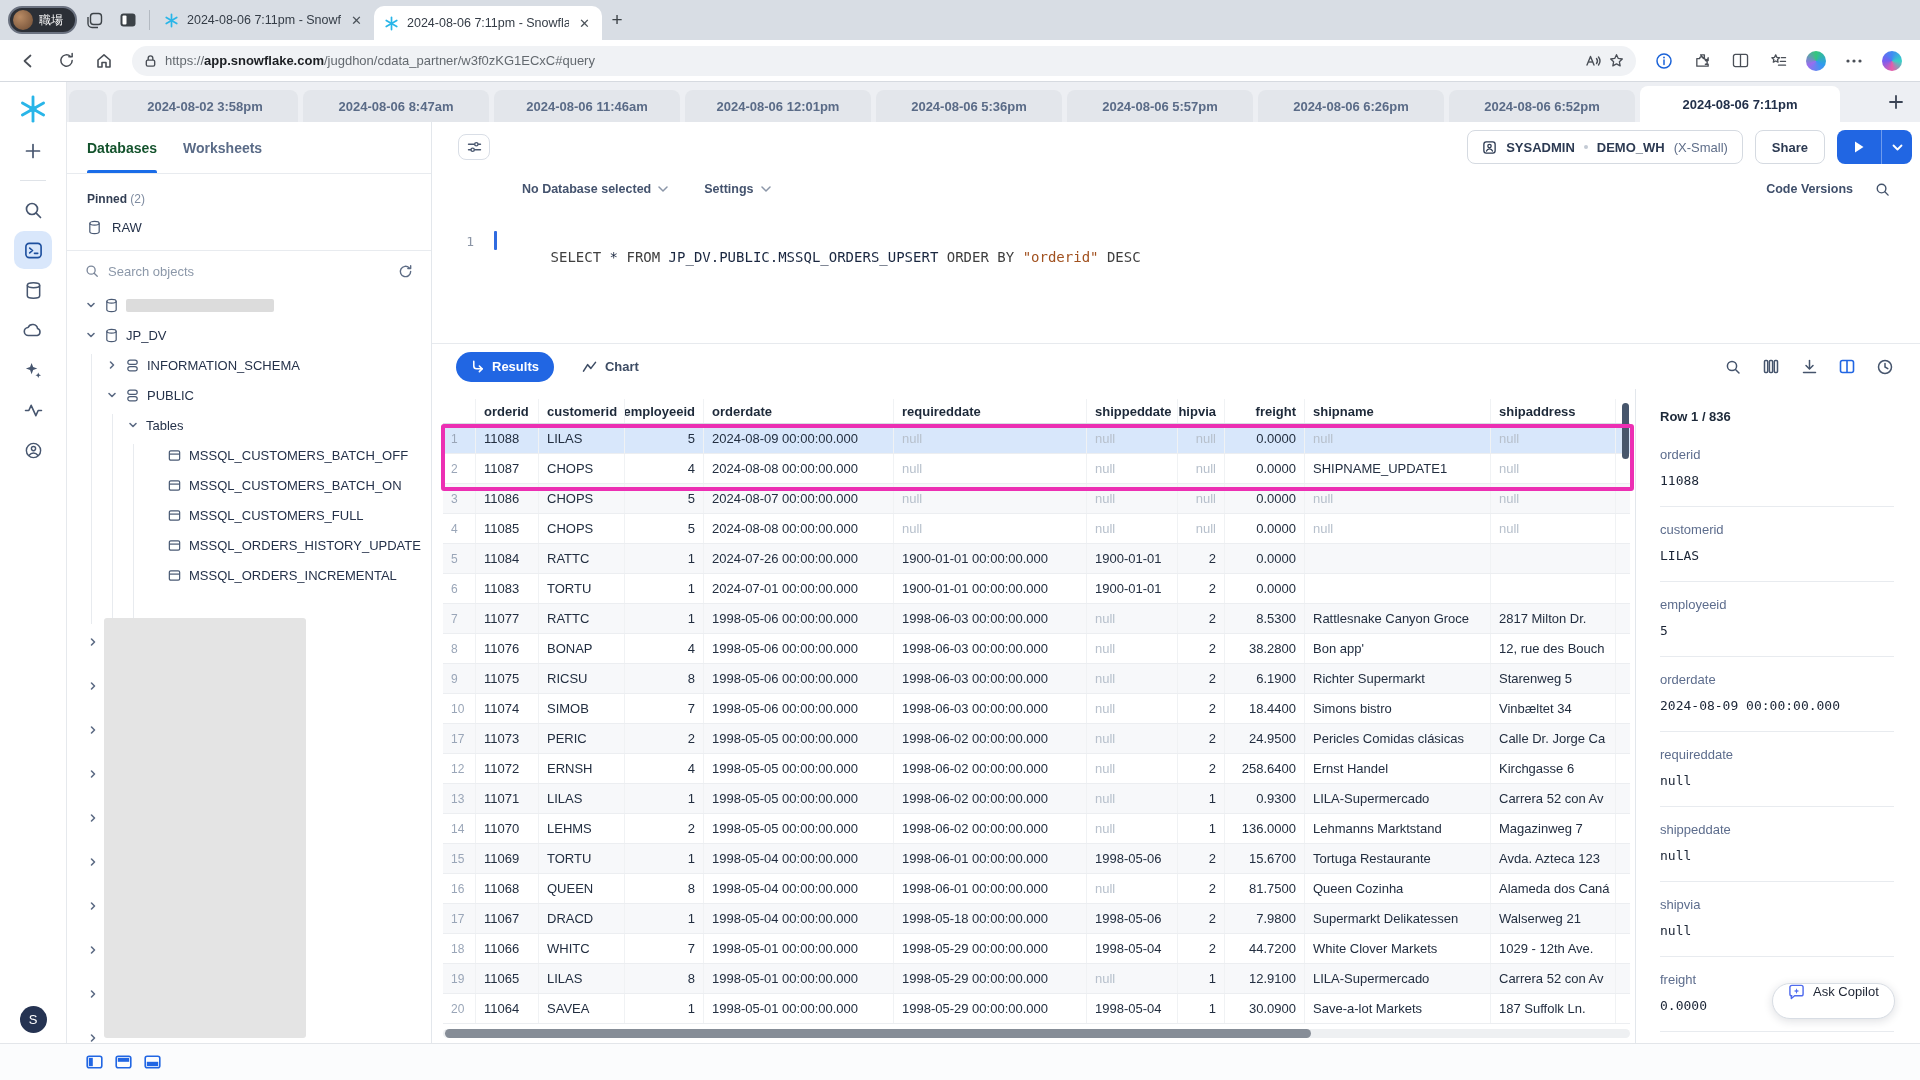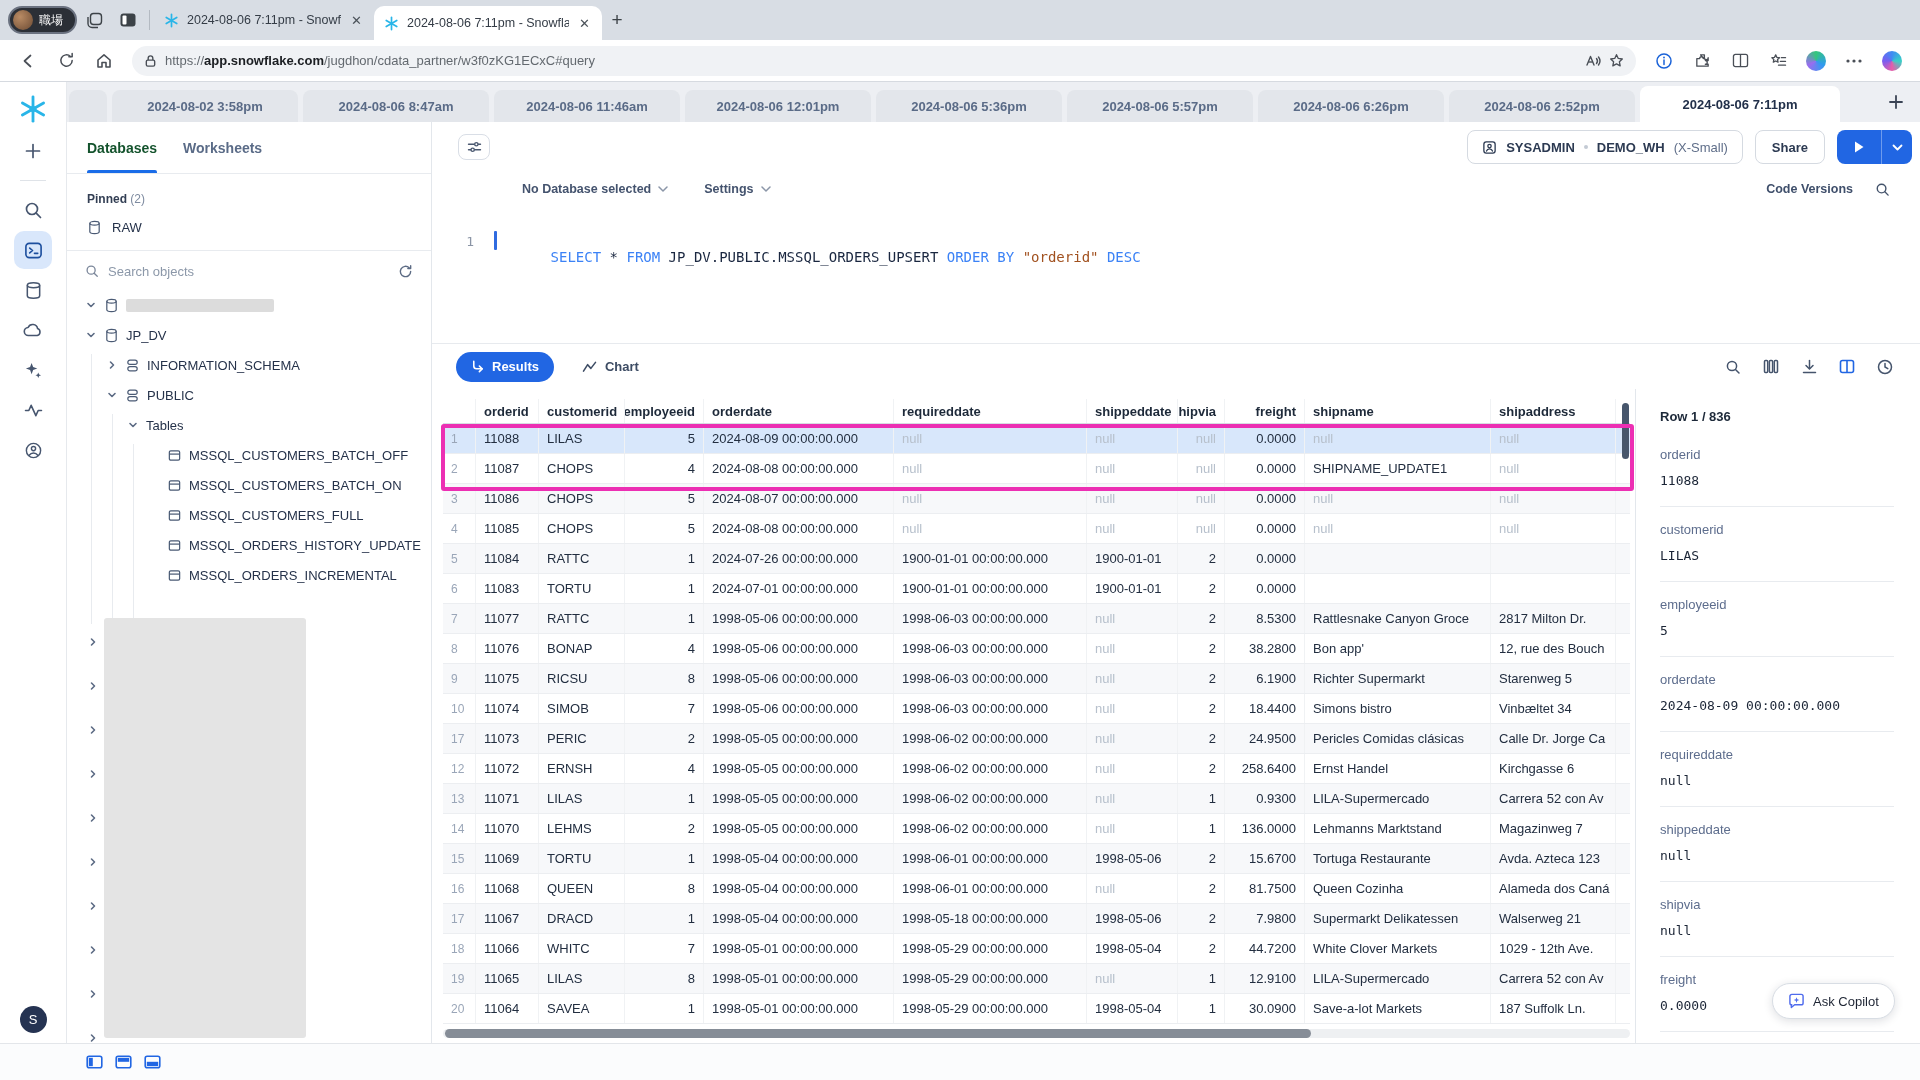--- a/index.html
+++ b/index.html
@@ -103,21 +103,21 @@
   .etoolbar{height:34px;display:flex;align-items:center;padding:0 30px 0 90px;gap:36px;
     font-size:12.5px;font-weight:700;color:#44536e;}
   .esel{display:flex;align-items:center;gap:7px;}
   .eright{margin-left:auto;display:flex;align-items:center;gap:22px;font-weight:600;color:#3f4f6b;}
   .editor{display:flex;height:137px;}
   .gutter{width:58px;text-align:right;padding:28px 16px 0 0;
     font-family:"DejaVu Sans Mono",monospace;font-size:13px;color:#8b95a6;}
   .codeline{position:relative;padding:27px 0 0 10px;font-family:"DejaVu Sans Mono",monospace;
     font-size:14px;white-space:pre;}
   .caret{position:absolute;left:4px;top:25px;width:2.5px;height:19px;background:#2f6be0;border-radius:1px;}
-  .tk-keyword{color:#3b82f6;}
+  .tk-keyword{color:#404040;}
   .tk-plain{color:#1a2740;}
   .tk-string{color:#a1511f;}
 
   .results-toolbar{height:46px;border-top:1px solid #e7eaee;display:flex;align-items:center;
     padding:0 20px 0 24px;gap:28px;}
   .results-pill{height:30px;background:#2166e3;border-radius:15px;color:#fff;display:flex;
     align-items:center;gap:8px;padding:0 15px;font-size:13px;font-weight:700;}
   .chart-tab{display:flex;align-items:center;gap:8px;font-size:13px;font-weight:700;color:#3d4c64;}
   .rt-icons{margin-left:auto;display:flex;align-items:center;gap:8px;}
   .rt-btn{width:30px;height:30px;display:flex;align-items:center;justify-content:center;color:#45546c;}
@@ -143,21 +143,21 @@
     border:4px solid #ec2fb3;border-radius:3px;pointer-events:none;z-index:5;}
 
   .detail{position:absolute;top:267px;left:1203px;right:0;bottom:0;border-left:1px solid #e3e7ec;
     padding:20px 26px 0 24px;overflow:hidden;background:#fff;}
   .detail-title{font-size:13px;font-weight:700;color:#1d2939;}
   .dfield{padding:15px 0 18px;border-bottom:1px solid #e8ebef;}
   .dlabel{font-size:13px;color:#5d6d8d;margin-bottom:11px;}
   .dvalue{font-family:"DejaVu Sans Mono",monospace;font-size:13px;color:#1b2536;}
   .askcopilot{position:absolute;left:1772px;top:983px;height:36px;padding:0 15px;background:#fff;
     border:1px solid #d8dde4;border-radius:18px;box-shadow:0 2px 10px rgba(20,30,50,.14);
-    display:flex;align-items:center;gap:8px;font-size:13px;font-weight:500;color:#1d2433;z-index:6;}
+    display:flex;gap:8px;font-size:13px;font-weight:500;color:#1d2433;z-index:6;}
 
   .bottombar{position:absolute;left:0;right:0;bottom:0;height:37px;background:#fbfcfd;
     border-top:1px solid #e3e6ea;display:flex;align-items:center;gap:12px;padding-left:86px;}
 </style>
 </head>
 <body>
 
 <div class="tabstrip">
   <div class="profile-chip">
     <span class="profile-avatar"></span>
@@ -275,21 +275,21 @@
         <circle cx="14" cy="2" r="1.6" fill="currentColor"></circle>
       </svg>
   </div>
   <div class="nav-btn">
       <span class="copilot-circle"></span>
     </div>
 </div>
 
 <div class="ws-tabbar">
   <div class="ws-stub"></div>
-  <span id="ws-tabs" style="display:contents"><div class="ws-tab">2024-08-02 3:58pm</div><div class="ws-tab">2024-08-06 8:47am</div><div class="ws-tab">2024-08-06 11:46am</div><div class="ws-tab">2024-08-06 12:01pm</div><div class="ws-tab">2024-08-06 5:36pm</div><div class="ws-tab">2024-08-06 5:57pm</div><div class="ws-tab">2024-08-06 6:26pm</div><div class="ws-tab">2024-08-06 2:52pm</div></span>
+  <span id="ws-tabs" style="display:contents"><div class="ws-tab">2024-08-02 3:58pm</div><div class="ws-tab">2024-08-06 8:47am</div><div class="ws-tab">2024-08-06 11:46am</div><div class="ws-tab">2024-08-06 12:01pm</div><div class="ws-tab">2024-08-06 5:36pm</div><div class="ws-tab">2024-08-06 5:57pm</div><div class="ws-tab">2024-08-06 6:26pm</div><div class="ws-tab">2024-08-06 6:52pm</div></span>
   <div class="ws-tab active">
       <span>2024-08-06 7:11pm</span>
     </div>
   <div class="ws-plus">
     <svg width="16" height="16" viewBox="0 0 16 16" stroke="currentColor" stroke-width="1.8" stroke-linecap="round">
         <path d="M8 2 V14"></path>
         <path d="M2 8 H14"></path>
       </svg>
   </div>
 </div>

